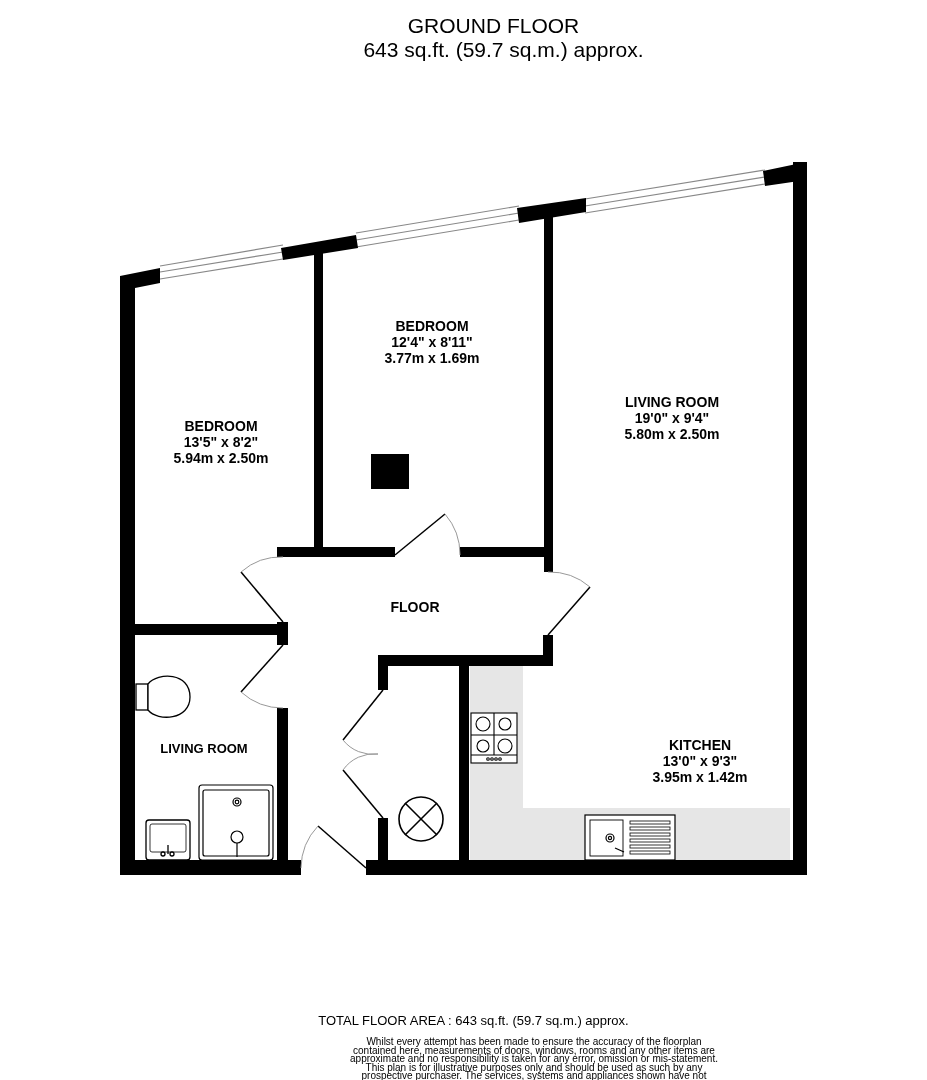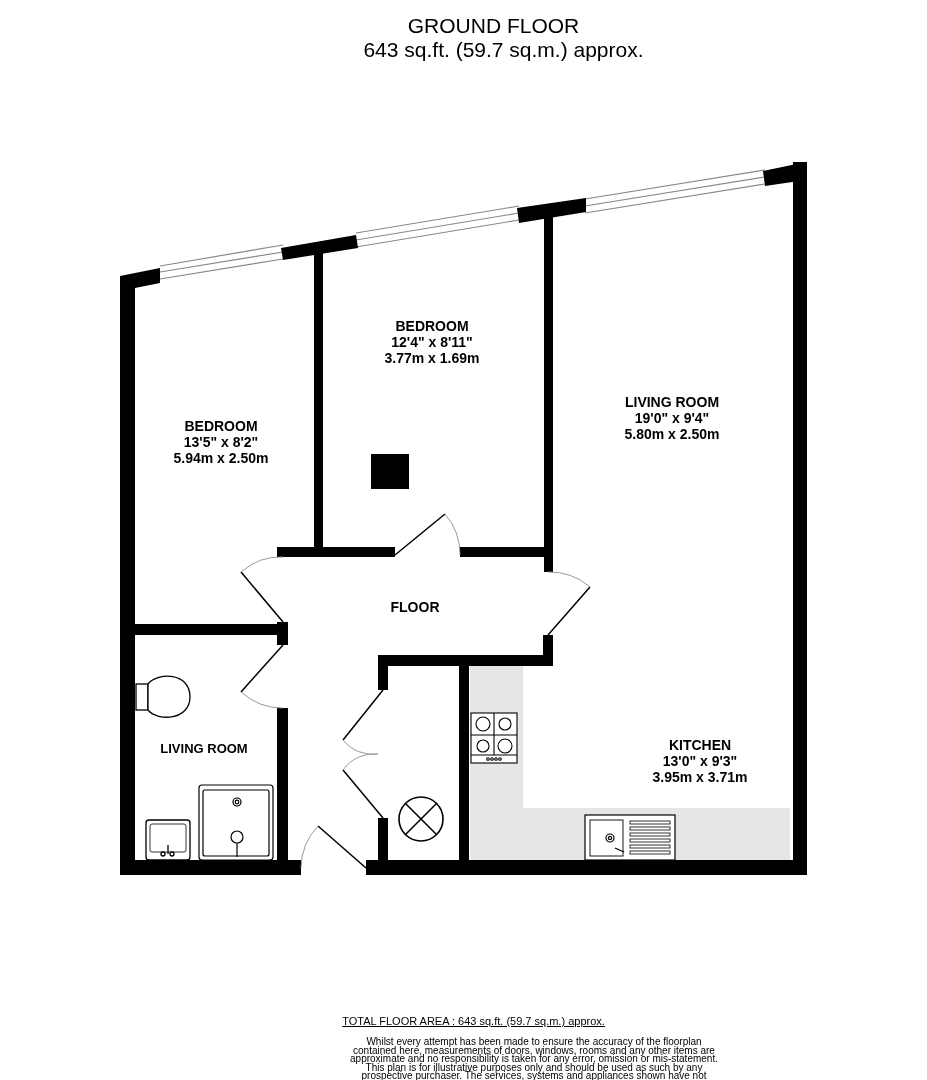--- a/index.html
+++ b/index.html
@@ -4,21 +4,21 @@
 <style>
   html, body { margin: 0; padding: 0; background: #ffffff; }
   body { width: 927px; height: 1080px; position: relative; overflow: hidden; font-family: "Liberation Sans", sans-serif; color: #000; }
   .header { position: absolute; left: 0; top: 14px; width: 927px; text-align: center; padding-left: 31px; }
   .header .t1 { font-size: 21px; line-height: 24px; margin-left: -2px; }
   .header .t2 { font-size: 21px; line-height: 24px; margin-left: 18px; }
   svg.plan { position: absolute; left: 0; top: 0; }
   .label { position: absolute; text-align: center; font-weight: bold; font-size: 14px; line-height: 16px; white-space: nowrap; transform: translateX(-50%); }
   .label.small { font-size: 13px; }
   .footer { position: absolute; left: 0; top: 1015px; width: 927px; text-align: center; }
-  .footer .total { font-size: 11px; line-height: 12px; margin-left: 20px; text-decoration: underline; }
+  .footer .total { font-size: 13px; line-height: 12px; margin-left: 20px; }
   .footer .disc { font-size: 10px; line-height: 8.6px; width: 370px; margin: 11px auto 0; margin-left: 349px; }
 </style>
 </head>
 <body>
 
 <div class="header">
   <div class="t1">GROUND FLOOR</div>
   <div class="t2">643 sq.ft. (59.7 sq.m.) approx.</div>
 </div>
 
@@ -181,20 +181,20 @@
 </div>
 <div class="label" style="left:415px; top:599px;">
   <div>FLOOR</div>
 </div>
 <div class="label small" style="left:204px; top:741px;">
   <div>LIVING ROOM</div>
 </div>
 <div class="label" style="left:666px; top:737px;margin-left:34px;">
   <div>KITCHEN</div>
   <div>13'0"  x 9'3"</div>
-  <div>3.95m  x 3.71m</div>
+  <div>3.95m  x 1.42m</div>
 </div>
 
 <div class="footer">
   <div class="total">TOTAL FLOOR AREA : 643 sq.ft. (59.7 sq.m.) approx.</div>
   <div class="disc">Whilst every attempt has been made to ensure the accuracy of the floorplan contained here, measurements of doors, windows, rooms and any other items are approximate and no responsibility is taken for any error, omission or mis-statement. This plan is for illustrative purposes only and should be used as such by any prospective purchaser. The services, systems and appliances shown have not been tested and no guarantee as to their operability or efficiency can be given.</div>
   <div class="disc" style="margin-top:0">Made with Metropix ©2024</div>
 </div>
 
 </body></html>

